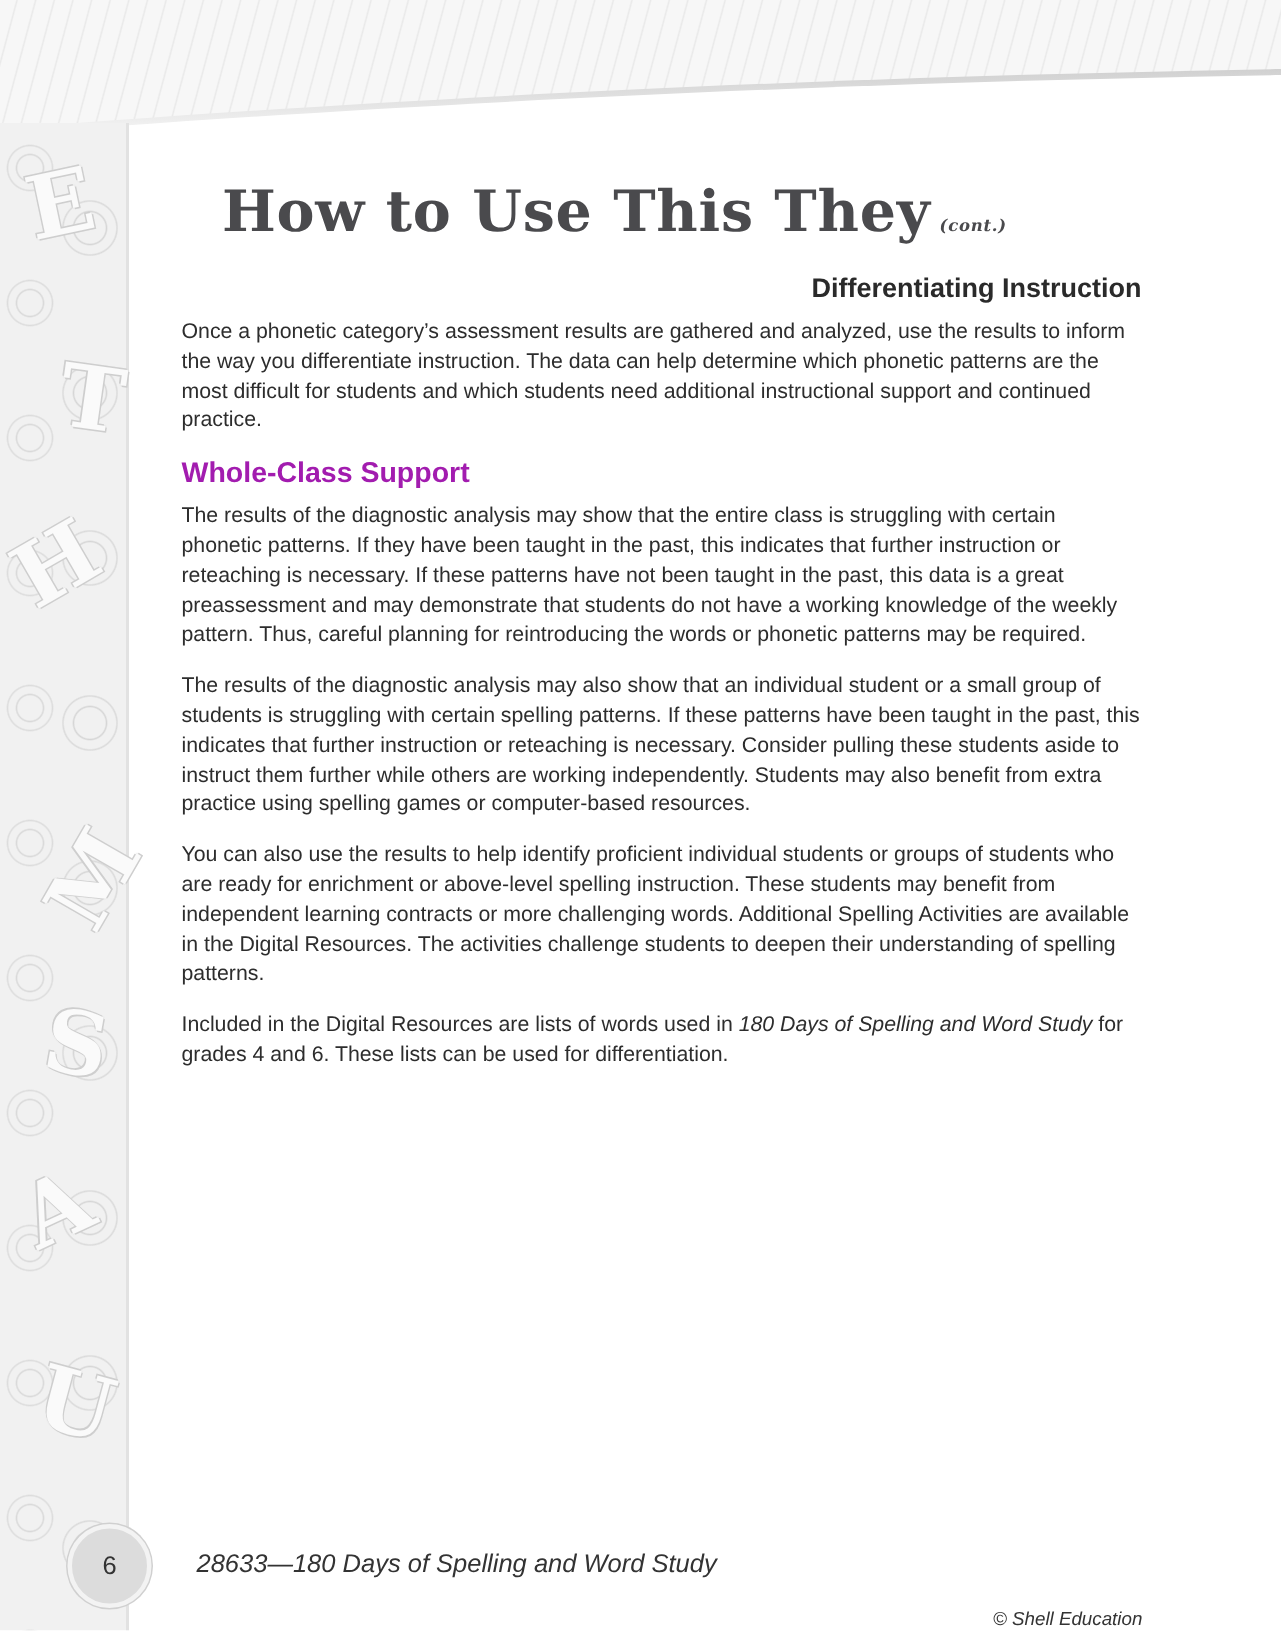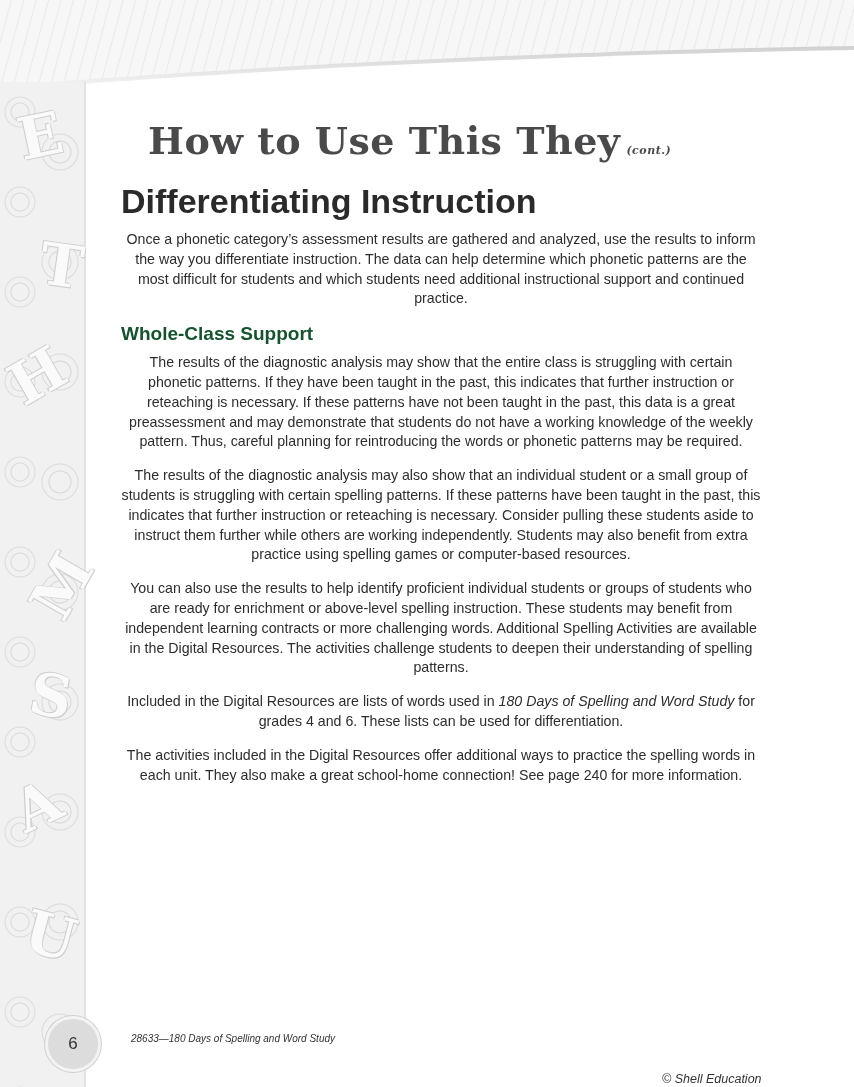--- a/index.html
+++ b/index.html
@@ -37,41 +37,41 @@
     white-space: nowrap;
   }
   .page-title .cont {
     font-size: 11px; font-style: italic; font-weight: bold; color: #4a4a4d;
     margin-left: 6px;
   }
   .content {
     position: absolute; left: 121px; top: 182px; width: 640px;
   }
   h2 {
-    margin: 0 0 9px 0; font-size: 34px; font-weight: bold; color: #2a2a2a;
+    margin: 0 0 9px 0; font-size: 18px; font-weight: bold; color: #2a2a2a;
     font-family: "Liberation Sans", sans-serif;
+    text-align: right;
   }
   h3 {
-    margin: 0 0 8px 0; font-size: 19px; font-weight: bold; color: #14532d;
+    margin: 0 0 8px 0; font-size: 19px; font-weight: bold; color: #a21caf;
     font-family: "Liberation Sans", sans-serif;
   }
   p {
     margin: 0 0 14px 0; font-size: 14.2px; line-height: 19.8px; color: #2d2d2d;
     font-family: "Liberation Sans", sans-serif;
-    text-align: center;
   }
   .footer-page-circle {
     position: absolute; left: 45px; top: 1016px; width: 50px; height: 50px;
     border-radius: 50%; background: #dcdcdc; border: 3px solid #f3f3f3;
     box-shadow: 0 0 0 1px #d0d0d0;
     display: flex; align-items: center; justify-content: center;
     font-size: 17px; color: #333; font-family: "Liberation Sans", sans-serif;
   }
   .footer-title {
-    position: absolute; left: 131px; top: 1033px; font-size: 10px;
+    position: absolute; left: 131px; top: 1033px; font-size: 17px;
     font-style: italic; color: #333; font-family: "Liberation Sans", sans-serif;
   }
   .footer-copy {
     position: absolute; left: 662px; top: 1072px; font-size: 12.5px;
     font-style: italic; color: #333; font-family: "Liberation Sans", sans-serif;
   }
 </style>
 </head>
 <body>
 
@@ -102,25 +102,24 @@
 <div class="content">
   <section>
     <h2>Differentiating Instruction</h2>
     <p>Once a phonetic category’s assessment results are gathered and analyzed, use the results to inform the way you differentiate instruction.  The data can help determine which phonetic patterns are the most difficult for students and which students need additional instructional support and continued practice.</p>
 
     <h3>Whole-Class Support</h3>
     <p>The results of the diagnostic analysis may show that the entire class is struggling with certain phonetic patterns.  If they have been taught in the past, this indicates that further instruction or reteaching is necessary.  If these patterns have not been taught in the past, this data is a great preassessment and may demonstrate that students do not have a working knowledge of the weekly pattern.  Thus, careful planning for reintroducing the words or phonetic patterns may be required.</p>
 
     <p>The results of the diagnostic analysis may also show that an individual student or a small group of students is struggling with certain spelling patterns.  If these patterns have been taught in the past, this indicates that further instruction or reteaching is necessary.  Consider pulling these students aside to instruct them further while others are working independently. Students may also benefit from extra practice using spelling games or computer-based resources.</p>
     <p>You can also use the results to help identify proficient individual students or groups of students who are ready for enrichment or above-level spelling instruction.  These students may benefit from independent learning contracts or more challenging words.  Additional Spelling Activities are available in the Digital Resources.  The activities challenge students to deepen their understanding of spelling patterns.</p>
-    <p style="margin-bottom:14px;"><span>Included in the Digital Resources are lists of words used in </span><em>180 Days of Spelling and Word Study</em><span> for grades 4 and 6.  These lists can be used for differentiation.</span></p>
+    <p style="margin-bottom:26px;"><span>Included in the Digital Resources are lists of words used in </span><em>180 Days of Spelling and Word Study</em><span> for grades 4 and 6.  These lists can be used for differentiation.</span></p>
   </section>
 
   <section>
-    <p>The activities included in the Digital Resources offer additional ways to practice the spelling words in each unit.  They also make a great school-home connection!  See page 240 for more information.</p>
   </section>
 </div>
 
 <div class="footer-page-circle">
     <span>6</span>
   </div>
 <div class="footer-title">28633—180 Days of Spelling and Word Study</div>
 <div class="footer-copy">© Shell Education</div>
 
 </body></html>

